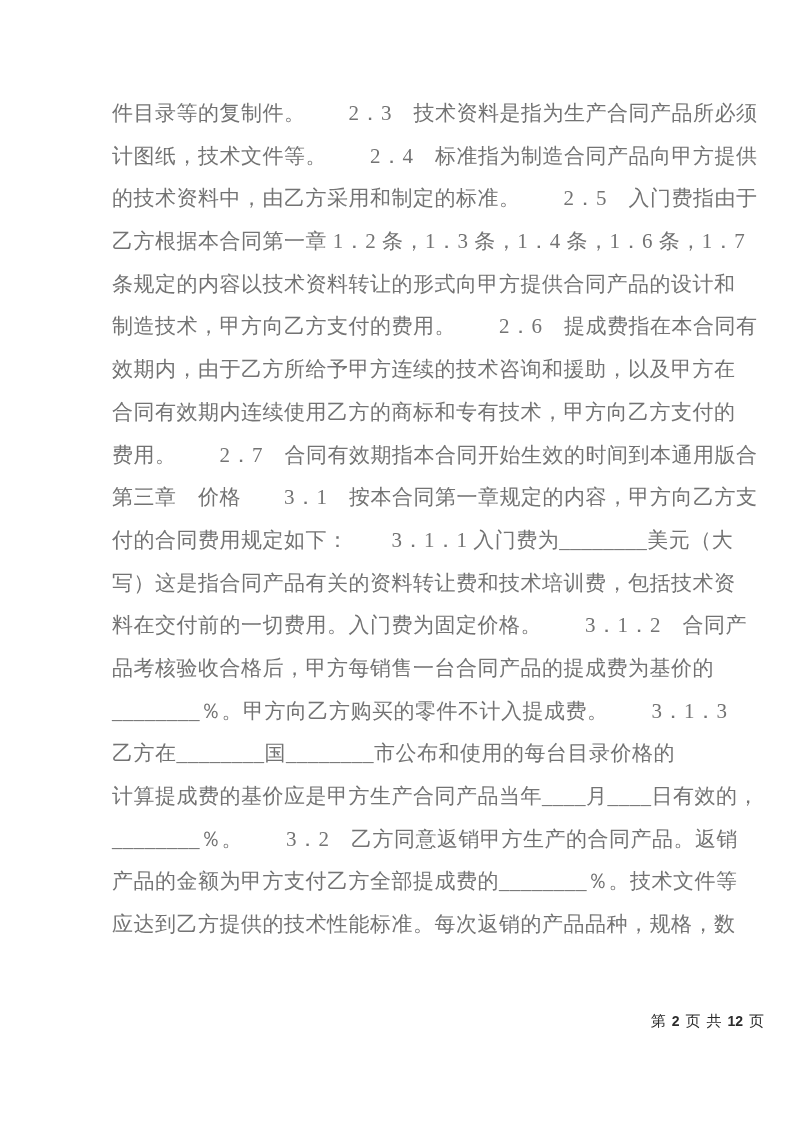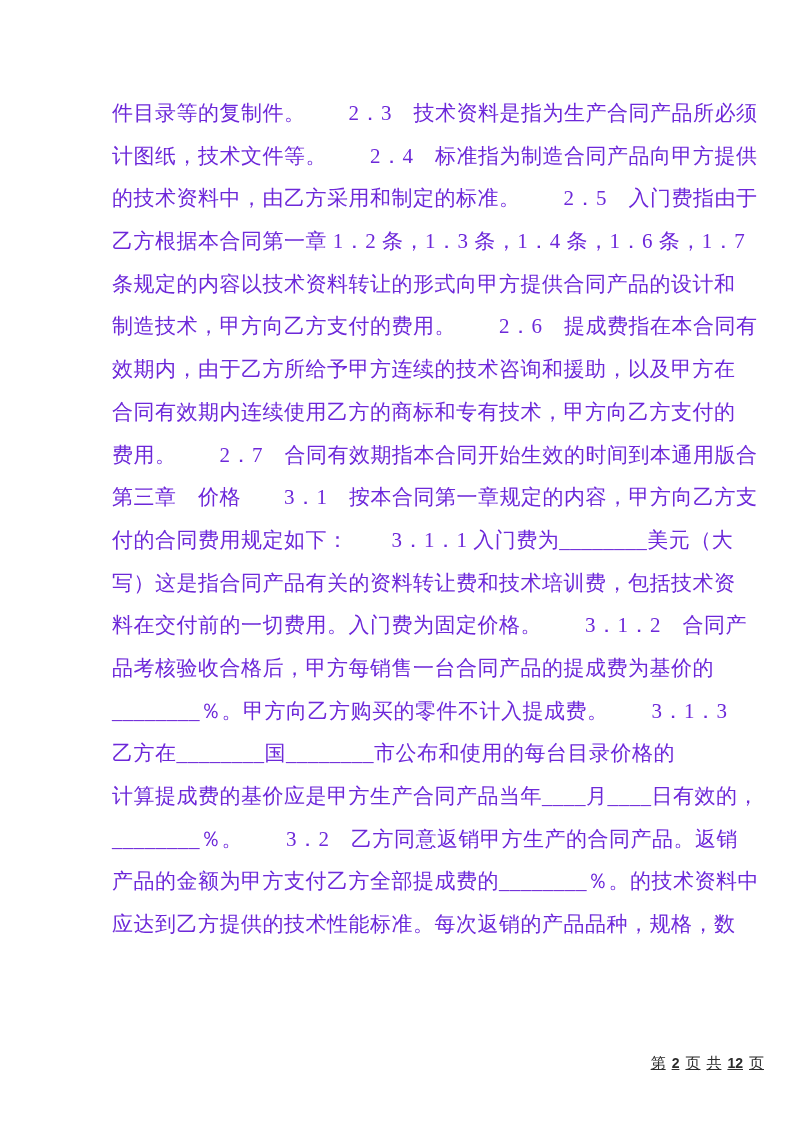--- a/index.html
+++ b/index.html
@@ -15,37 +15,36 @@
     overflow: hidden;
     font-family: "Liberation Serif", serif;
   }
   .doc-body {
     position: absolute;
     left: 112px;
     top: 92px;
     width: 584px;
     font-size: 21px;
     line-height: 42.7px;
-    color: #6d28d9;
+    color: #737373;
     letter-spacing: 0.5px;
     font-family: Liberation Serif, serif;
   }
   .line {
     white-space: pre;
     height: 42.7px;
     overflow: visible;
   }
   .footer {
     position: absolute;
     right: 33px;
-    top: 1054px;
+    top: 1012px;
     font-size: 15px;
     color: #2b2b2b;
     font-family: "Liberation Serif", serif;
-    text-decoration: underline;
   }
   .footer span { margin: 0 3px; }
   .footer .num {
     font-weight: 700;
     font-family: "Liberation Sans", sans-serif;
     font-size: 14px;
   }
 </style>
 </head>
 <body>
@@ -63,20 +62,20 @@
     <div class="line">费用。　　2．7　合同有效期指本合同开始生效的时间到本通用版合</div>
     <div class="line">第三章　价格　　3．1　按本合同第一章规定的内容，甲方向乙方支</div>
     <div class="line">付的合同费用规定如下：　　3．1．1 入门费为________美元（大</div>
     <div class="line">写）这是指合同产品有关的资料转让费和技术培训费，包括技术资</div>
     <div class="line">料在交付前的一切费用。入门费为固定价格。　　3．1．2　合同产</div>
     <div class="line">品考核验收合格后，甲方每销售一台合同产品的提成费为基价的</div>
     <div class="line">________％。甲方向乙方购买的零件不计入提成费。　　3．1．3</div>
     <div class="line">乙方在________国________市公布和使用的每台目录价格的</div>
     <div class="line">计算提成费的基价应是甲方生产合同产品当年____月____日有效的，</div>
     <div class="line">________％。　　3．2　乙方同意返销甲方生产的合同产品。返销</div>
-    <div class="line">产品的金额为甲方支付乙方全部提成费的________％。的技术资料中</div>
+    <div class="line">产品的金额为甲方支付乙方全部提成费的________％。技术文件等</div>
     <div class="line">应达到乙方提供的技术性能标准。每次返销的产品品种，规格，数</div>
   </div>
 
   <div class="footer">
     <span>第</span><span class="num">2</span><span>页</span><span>共</span><span class="num">12</span><span>页</span>
   </div>
 </div>
 
 </body></html>

